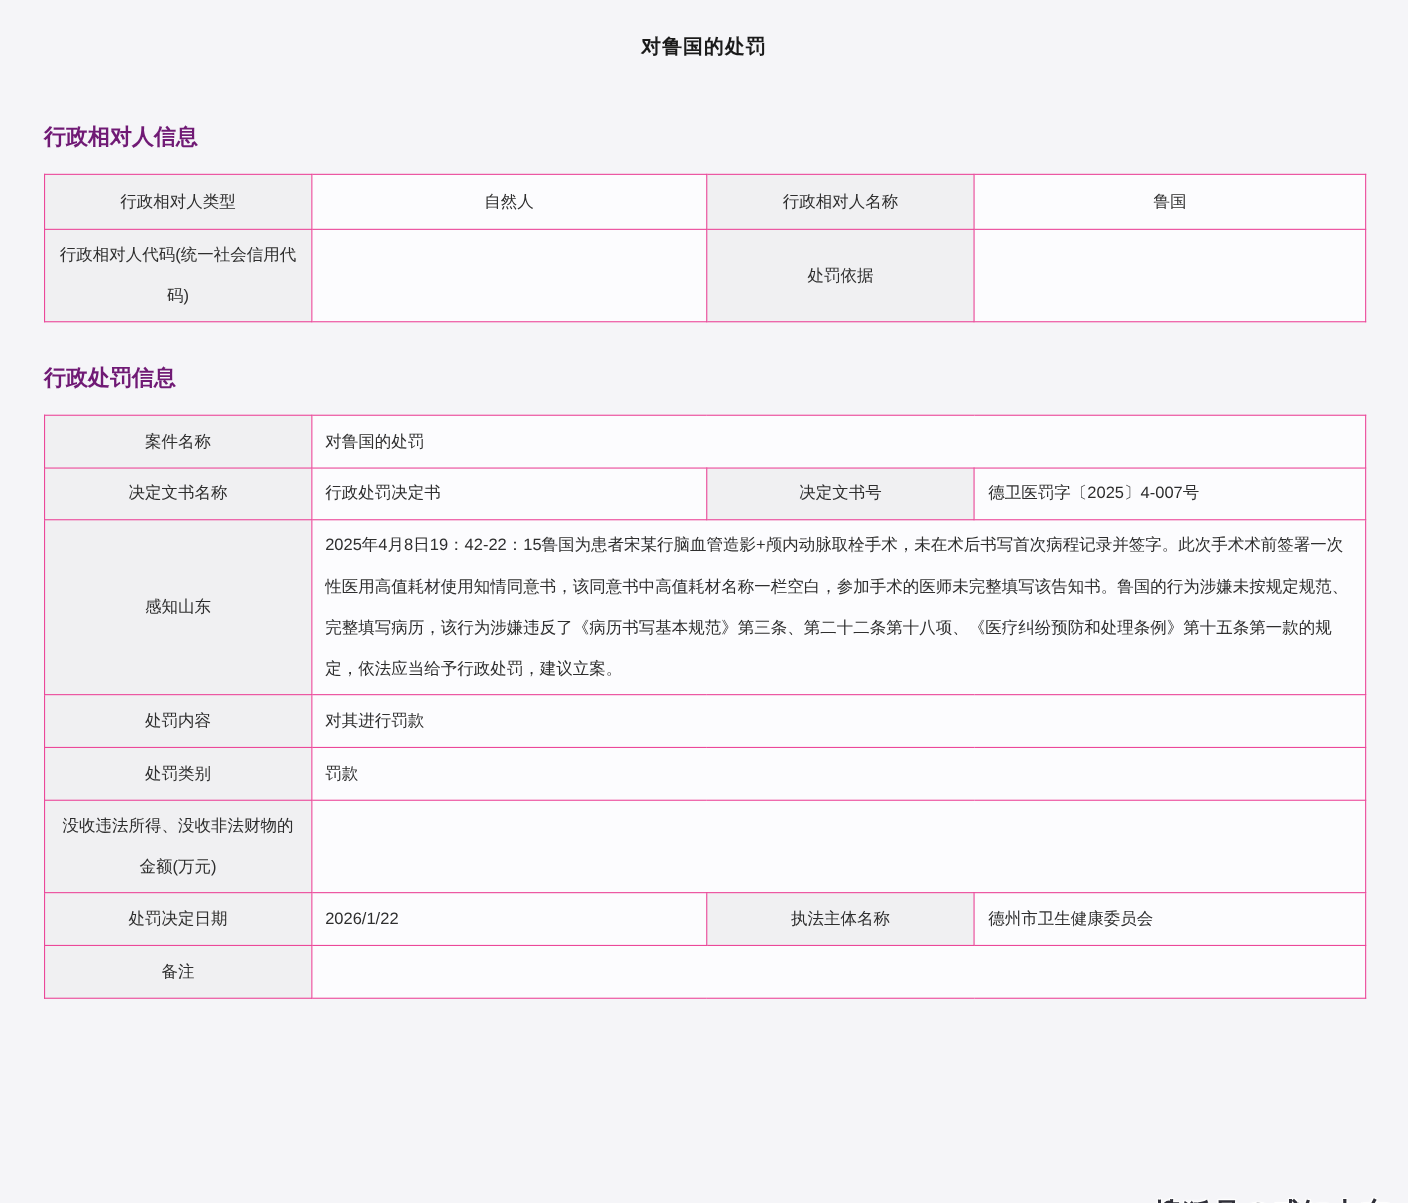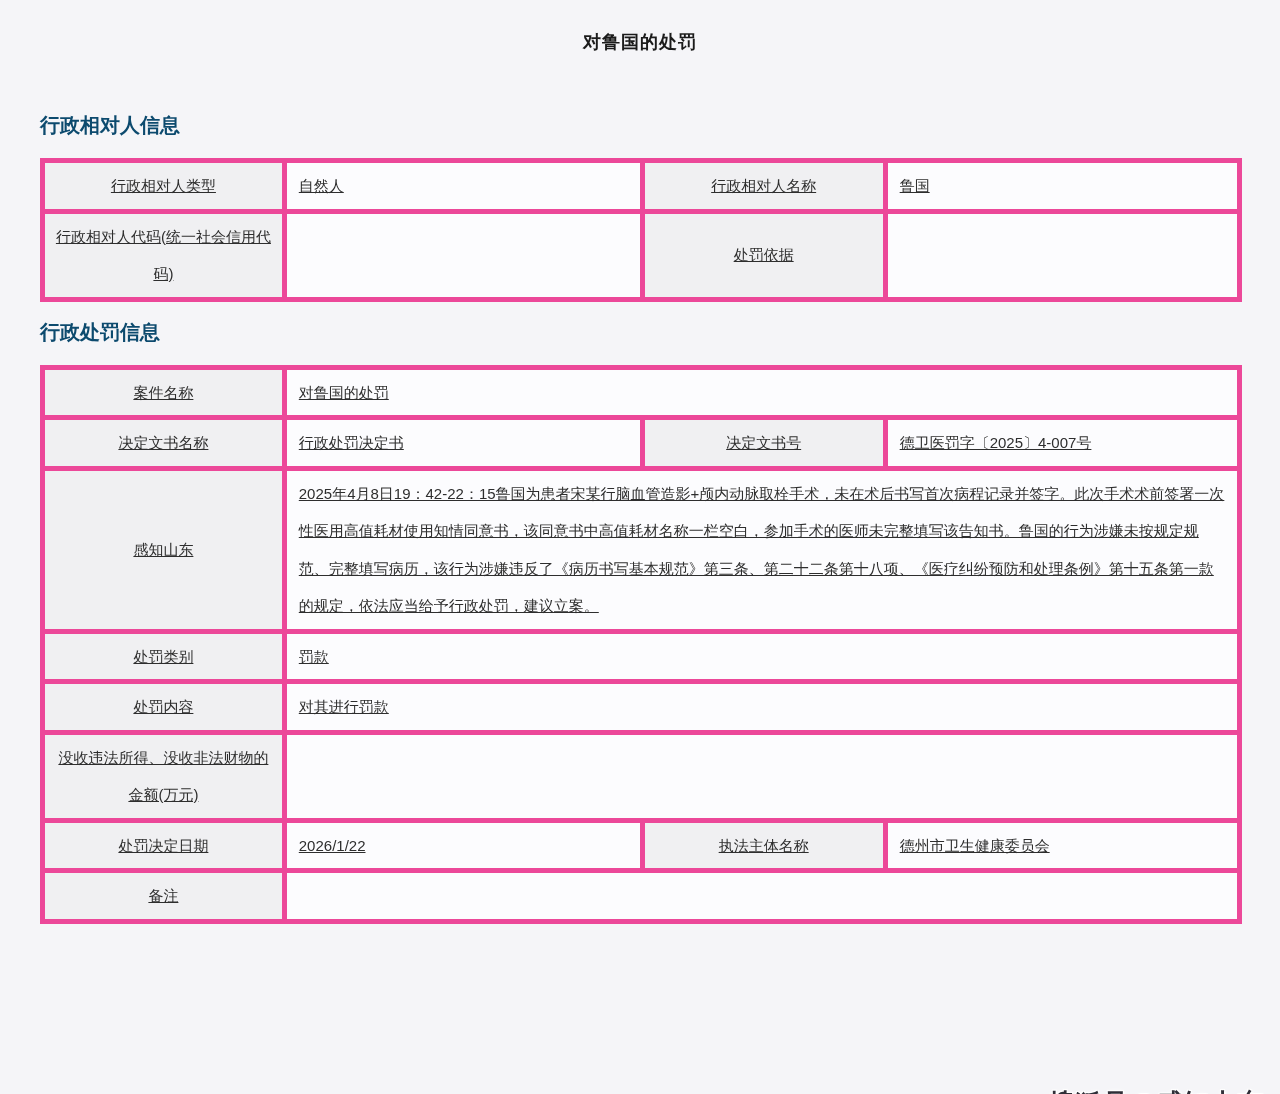--- a/index.html
+++ b/index.html
@@ -24,58 +24,57 @@
     color: #1b1b1b;
     letter-spacing: 1px;
   }
   .content {
     width: 1202px;
     margin-left: 40px;
   }
   .section-heading {
     font-size: 20px;
     font-weight: bold;
-    color: #0c4a6e;
+    color: #701a75;
     line-height: 28px;
     margin: 0 0 19px 0;
   }
   .section-heading.first {
     margin-top: 57px;
   }
   .section-heading.second {
-    margin-top: 16px;
+    margin-top: 37px;
   }
   table.info-table {
     width: 1202px;
     border-collapse: collapse;
     table-layout: fixed;
     margin-bottom: 0;
     font-size: 15px;
   }
   table.info-table td {
-    border: 5px solid #ec4899;
+    border: 1px solid #ec4899;
     line-height: 2.5;
     vertical-align: middle;
     word-break: break-all;
-    text-decoration: underline;
   }
   td.label {
     background: #f0f0f2;
     text-align: center;
     color: #2e2e2e;
     padding: 4px 10px;
   }
   td.value {
     background: #fcfcfe;
     text-align: left;
     color: #2e2e2e;
     padding: 4px 12px;
   }
   table.party-table td.value {
-    text-align: left;
+    text-align: center;
   }
   .h50  { height: 50px; }
   .h80  { height: 80px; }
   .h48  { height: 48px; }
   .h47  { height: 47px; }
   .h152 { height: 152px; }
   .h82  { height: 82px; }
   .watermark {
     position: absolute;
     top: 1086px;
@@ -143,26 +142,26 @@
         <td class="label">决定文书名称</td>
         <td class="value">行政处罚决定书</td>
         <td class="label">决定文书号</td>
         <td class="value">德卫医罚字〔2025〕4-007号</td>
       </tr>
       <tr class="h152">
         <td class="label">感知山东</td>
         <td class="value" colspan="3">2025年4月8日19：42-22：15鲁国为患者宋某行脑血管造影+颅内动脉取栓手术，未在术后书写首次病程记录并签字。此次手术术前签署一次性医用高值耗材使用知情同意书，该同意书中高值耗材名称一栏空白，参加手术的医师未完整填写该告知书。鲁国的行为涉嫌未按规定规范、完整填写病历，该行为涉嫌违反了《病历书写基本规范》第三条、第二十二条第十八项、《医疗纠纷预防和处理条例》第十五条第一款的规定，依法应当给予行政处罚，建议立案。</td>
       </tr>
       <tr class="h48">
+        <td class="label">处罚内容</td>
+        <td class="value" colspan="3">对其进行罚款</td>
+      </tr>
+      <tr class="h48">
         <td class="label">处罚类别</td>
         <td class="value" colspan="3">罚款</td>
-      </tr>
-      <tr class="h48">
-        <td class="label">处罚内容</td>
-        <td class="value" colspan="3">对其进行罚款</td>
       </tr>
       <tr class="h80">
         <td class="label">没收违法所得、没收非法财物的金额(万元)</td>
         <td class="value" colspan="3"></td>
       </tr>
       <tr class="h48">
         <td class="label">处罚决定日期</td>
         <td class="value">2026/1/22</td>
         <td class="label">执法主体名称</td>
         <td class="value">德州市卫生健康委员会</td>

